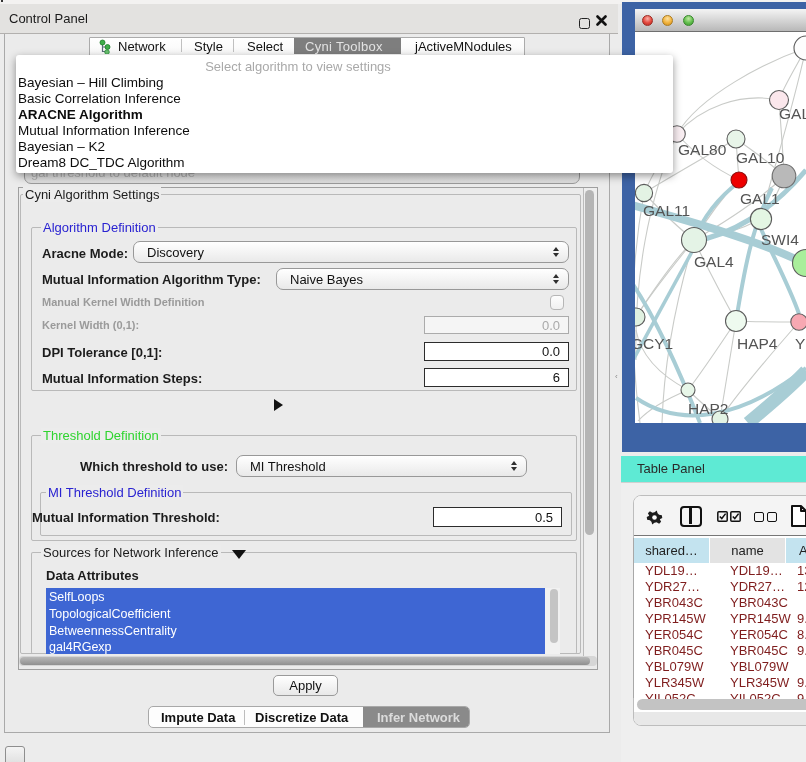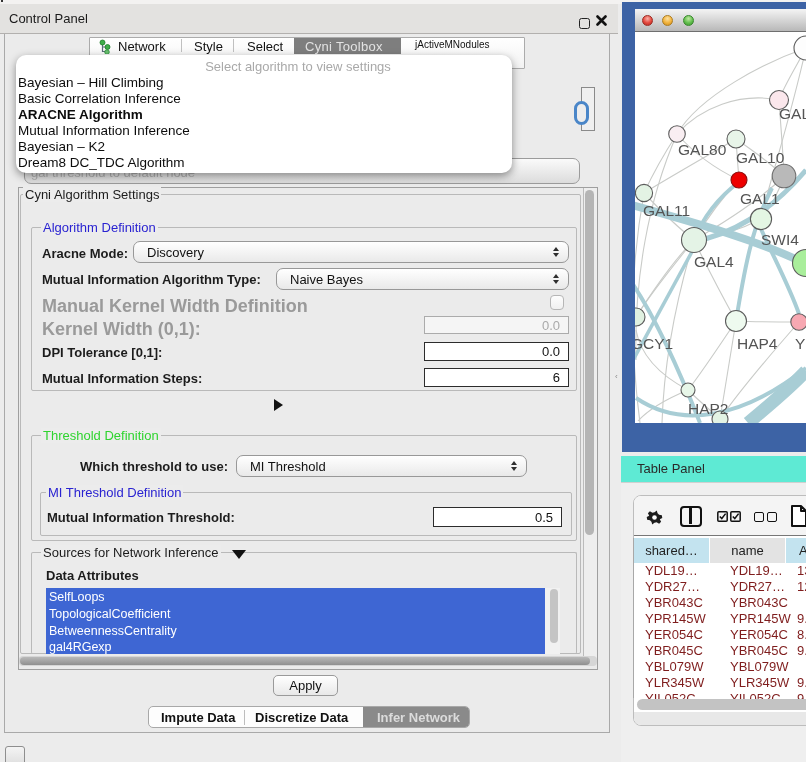--- a/index.html
+++ b/index.html
@@ -1,18 +1,18 @@
 <!DOCTYPE html>
 <html><head><meta charset="utf-8"><style>
 html,body{margin:0;padding:0}
 #root{position:relative;width:806px;height:762px;background:#ececec;font-family:"Liberation Sans",sans-serif;overflow:hidden}
 .abs{position:absolute}
 .b{font-weight:bold}
 .lbl{position:absolute;font-size:13px;font-weight:bold;color:#1c1c1c;white-space:nowrap}
-.glbl{position:absolute;font-size:18px;font-weight:bold;color:#9a9a9a;white-space:nowrap}
+.glbl{position:absolute;font-size:11px;font-weight:bold;color:#9a9a9a;white-space:nowrap}
 .combo{position:absolute;background:linear-gradient(#ffffff,#e9e9e9);border:1px solid #989898;border-radius:7px;font-size:13px;color:#111}
 .combo .tx{position:absolute;left:13px;top:3px}
 .arr{position:absolute;right:7px;top:3px;width:9px;height:14px}
 .arr:before{content:"";position:absolute;left:1px;top:2px;border-left:3.5px solid transparent;border-right:3.5px solid transparent;border-bottom:4.5px solid #2e2e2e}
 .arr:after{content:"";position:absolute;left:1px;bottom:2px;border-left:3.5px solid transparent;border-right:3.5px solid transparent;border-top:4.5px solid #2e2e2e}
 .field{position:absolute;background:#fff;font-size:13px;color:#111;text-align:right}
 .grp{position:absolute;border:1px solid #b9b9b9;border-radius:2px}
 .gcap{position:absolute;top:-8px;font-size:13px;background:#ececec;padding:0 2px;white-space:nowrap}
 </style></head>
 <body>
@@ -38,21 +38,21 @@
     <circle cx="8.5" cy="8" r="2.5" fill="#3fae4a" stroke="#1c7d28" stroke-width=".8"></circle>
     <circle cx="8" cy="13" r="2.3" fill="#6abf70" stroke="#2a8d36" stroke-width=".8"></circle>
   </svg>
   <div class="abs" style="left:28px;top:1px;font-size:13px;color:#111">Network</div>
   <div class="abs" style="left:91px;top:1px;width:1px;height:13px;background:#c0c0c0"></div>
   <div class="abs" style="left:104px;top:1px;font-size:13px;color:#111">Style</div>
   <div class="abs" style="left:143px;top:1px;width:1px;height:13px;background:#c0c0c0"></div>
   <div class="abs" style="left:157px;top:1px;font-size:13px;color:#111">Select</div>
   <div class="abs" style="left:204px;top:0;width:107px;height:16px;background:#7e7e7e"></div>
   <div class="abs" style="left:215px;top:1px;font-size:13px;color:#e3e3e3;letter-spacing:.3px">Cyni Toolbox</div>
-  <div class="abs" style="left:325px;top:1px;font-size:10px;color:#111">jActiveMNodules</div>
+  <div class="abs" style="left:325px;top:1px;font-size:13px;color:#111">jActiveMNodules</div>
 </div>
 
 <div class="abs" style="left:581px;top:87px;width:14px;height:44px;background:#f0f0f0;border:1px solid #8a8a8a;box-sizing:border-box"></div>
 <div class="abs" style="left:574px;top:101px;width:15px;height:24px;background:#ededed;border:3px solid #4a86c8;border-radius:8px;box-sizing:border-box"></div>
 <div class="abs" style="left:24px;top:158px;width:556px;height:26px;background:linear-gradient(#fafafa,#dcdcdc);border:1px solid #9b9b9b;border-radius:7px;box-sizing:border-box;overflow:hidden">
   <div class="abs" style="left:6px;top:6px;font-size:13px;color:#b3b3b3">gal threshold to default node</div>
 </div>
 
 <div class="abs" style="left:18px;top:187px;width:580px;height:483px;border:1px solid #9f9f9f;box-sizing:border-box;background:#ebebeb"></div>
 
@@ -95,21 +95,21 @@
 </div>
 <div class="lbl" style="left:80px;top:459px">Which threshold to use:</div>
 <div class="combo" style="left:236px;top:455px;width:291px;height:22px;box-sizing:border-box">
       <span class="tx">MI Threshold</span>
       <span class="arr"></span>
     </div>
 
 <div class="grp" style="left:40px;top:492px;width:530px;height:42px">
   <div class="gcap" style="left:5px;color:#2a23d1">MI Threshold Definition</div>
 </div>
-<div class="lbl" style="left:47px;top:510px">Mutual Information Threshold:</div>
+<div class="lbl" style="left:32px;top:510px">Mutual Information Threshold:</div>
 <div class="field" style="left:433px;top:507px;width:129px;height:20px;border:1.5px solid #2c2c2c;box-sizing:border-box;padding:2px 8px 0 0">0.5</div>
 
 <div class="grp" style="left:31px;top:552px;width:544px;height:101px;border-bottom:none">
   <div class="gcap" style="left:9px;color:#1c1c1c">Sources for Network Inference</div>
 </div>
 <div class="abs" style="left:232px;top:550px;width:0;height:0;border-left:7px solid transparent;border-right:7px solid transparent;border-top:9px solid #111"></div>
 <div class="lbl" style="left:46px;top:568px">Data Attributes</div>
 <div class="abs" style="left:46px;top:588px;width:499px;height:66px;background:#3e66d3;overflow:hidden">
   <div style="color:#fff;font-size:12.5px;line-height:16.8px;padding:1px 0 0 3px">SelfLoops<br>TopologicalCoefficient<br>BetweennessCentrality<br>gal4RGexp</div>
 </div>
@@ -123,21 +123,21 @@
   <div class="abs" style="left:95px;top:3px;width:1px;height:15px;background:#bdbdbd"></div>
   <div class="abs b" style="left:106px;top:3px;font-size:13px;color:#111">Discretize Data</div>
   <div class="abs" style="left:214px;top:0;width:106px;height:22px;background:#8a8a8a"></div>
   <div class="abs b" style="left:228px;top:3px;font-size:13px;color:#dcdcdc">Infer Network</div>
 </div>
 
 <div class="abs" style="left:5px;top:746px;width:20px;height:20px;background:linear-gradient(#f4f4f4,#dedede);border:1.5px solid #8e8e8e;border-radius:3px;box-sizing:border-box"></div>
 
 <div class="abs" style="left:615px;top:372px;width:6px;height:8px;color:#8a8a8a;font-size:8px">‹</div>
 
-<div class="abs" style="left:16px;top:55px;width:496px;height:118px;background:#fff;border-radius:10px;box-shadow:0 3px 9px rgba(0,0,0,.42);z-index:10">
+<div class="abs" style="left:16px;top:55px;width:657px;height:118px;background:#fff;border-radius:3px;box-shadow:0 3px 9px rgba(0,0,0,.42);z-index:10">
   <div class="abs" style="left:0;top:4px;width:564px;text-align:center;font-size:13px;color:#a9a9a9">Select algorithm to view settings</div>
   <div class="abs" style="left:2px;top:20px;font-size:13.5px;color:#0c0c0c;line-height:16px;white-space:nowrap">
     Bayesian – Hill Climbing<br>
     Basic Correlation Inference<br>
     <span class="b">ARACNE Algorithm</span><br>
     Mutual Information Inference<br>
     Bayesian – K2<br>
     Dream8 DC_TDC Algorithm
   </div>
 </div>

